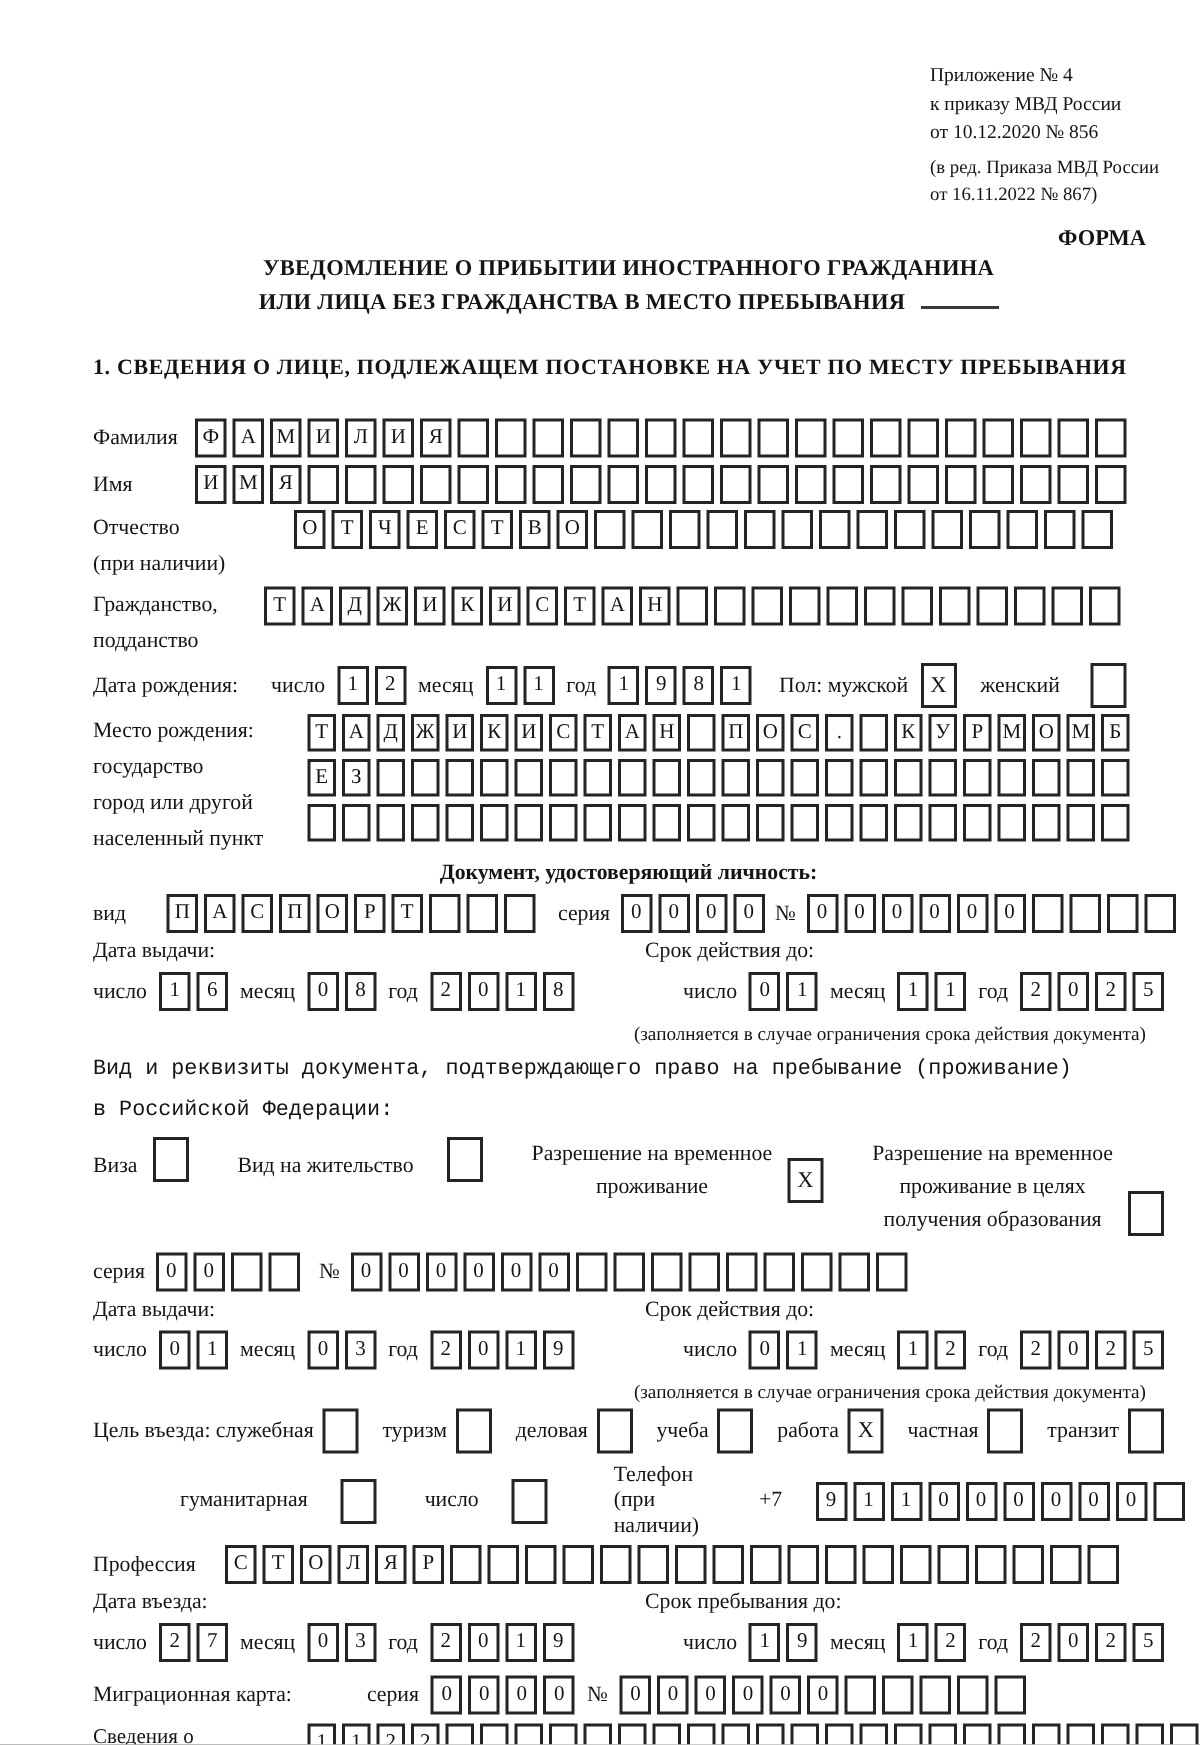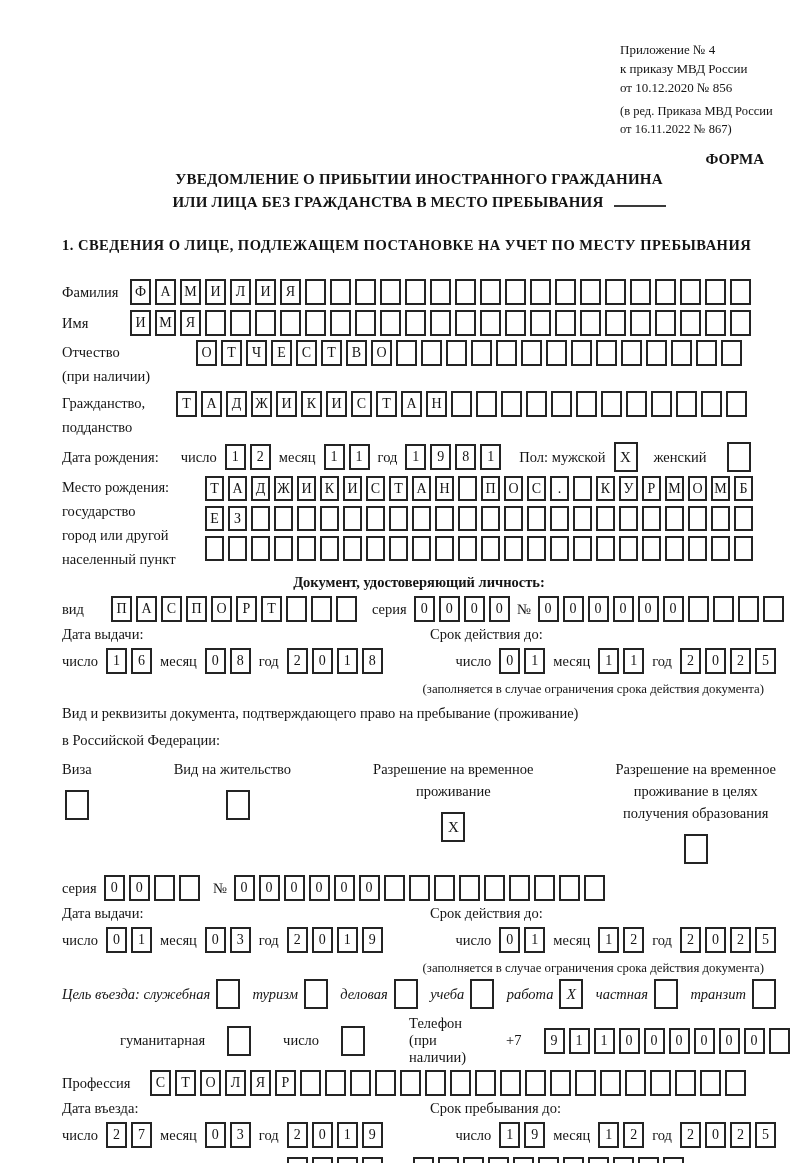--- a/index.html
+++ b/index.html
@@ -27,34 +27,34 @@
   .boxes > span {
     width:21px; height:26px; border:2px solid #242424; flex-shrink:0;
     display:inline-flex; align-items:center; justify-content:center;
     font-size:14px; line-height:1; background:#fff;
   }
   .boxes.narrow > span { width:19px; height:25px; }
   .boxes.cb > span { width:24px; height:30px; font-size:15px; }
   .boxstack { display:flex; flex-direction:column; gap:5px; padding-top:1px; }
   
   .center-bold { text-align:center; font-weight:bold; font-size:14.5px; margin:2px 0 4px 0; }
-  .plain { line-height:27px; }
+  .plain { line-height:27px;font-family:Liberation Mono, monospace; }
   
   .cols { display:flex; position:relative; margin-bottom:2px; }
   .col-l { width:368px; }
   .col-r { flex:1; }
   .colhead { margin-bottom:4px; }
   .note-right { position:absolute; right:12px; top:56px; font-size:12.8px; white-space:nowrap; }
   .cols.with-note { margin-bottom:22px; }
   
   .permit { display:flex; justify-content:space-between; align-items:flex-start; margin:4px 0 10px 0; line-height:22px; }
-  .pitem { display:flex; align-items:center; gap:10px;flex-direction:column; }
+  .pitem { display:flex; align-items:flex-end; gap:10px; }
   .pre { white-space:pre-line; text-align:center; }
   
-  .purpose { display:flex; justify-content:space-between; align-items:center; margin-bottom:6px;font-style:italic; }
+  .purpose { display:flex; justify-content:space-between; align-items:center; margin-bottom:6px; }
   .pu { display:flex; align-items:center; gap:6px; }
 </style>
 </head>
 <body>
 
 <div class="page">
 
   <div class="ref">
     <div>Приложение № 4</div>
     <div>к приказу МВД России</div>

